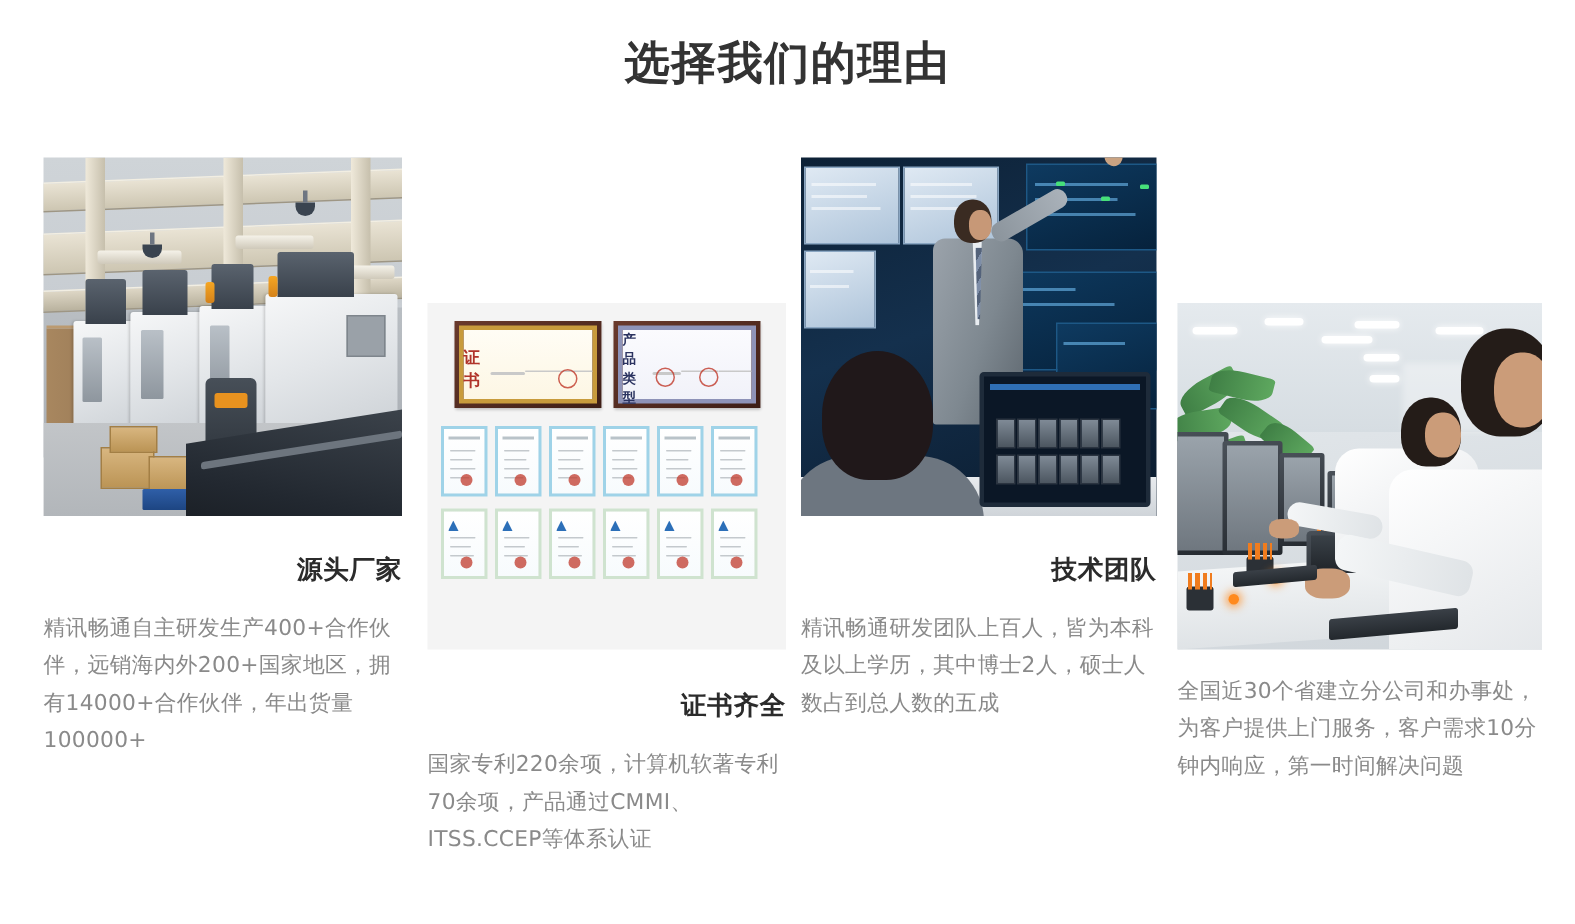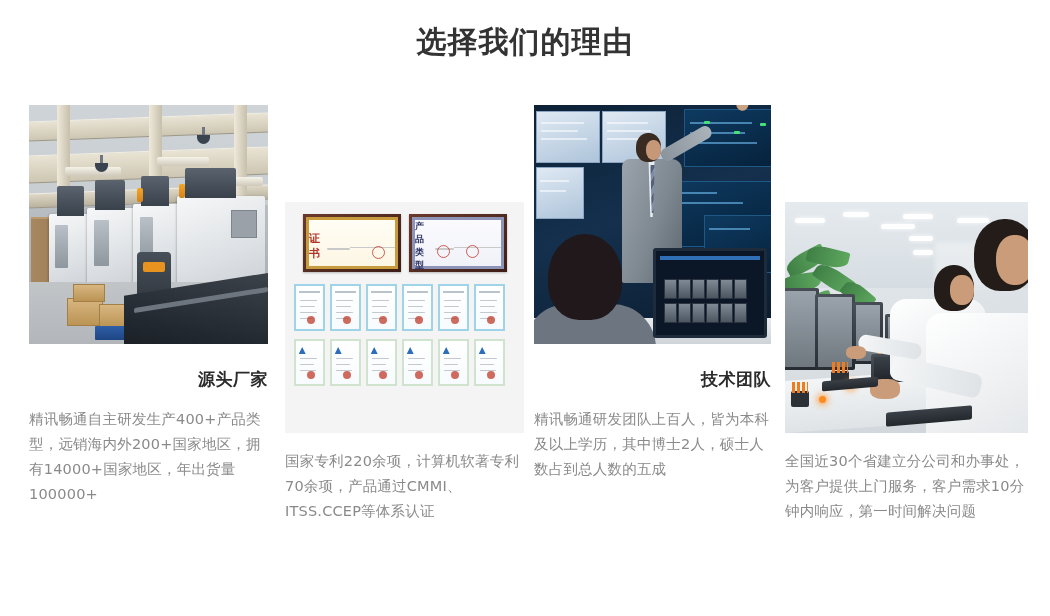--- a/index.html
+++ b/index.html
@@ -423,21 +423,21 @@
     <div class="f-box" style="left:70px; bottom:16px; width:26px; height:22px;"></div>
     <div class="f-pallet" style="left:66px;  bottom:4px; width:34px; height:14px;"></div>
     <div class="f-pallet" style="left:100px; bottom:2px; width:24px; height:12px;"></div>
     <div class="f-robot"></div>
     <div class="f-conveyor">
         <span class="rail"></span>
       </div>
   </div>
 
   <div class="col-title">源头厂家</div>
-  <div class="col-desc">精讯畅通自主研发生产400+产品类型，远销海内外200+国家地区，拥有14000+国家地区，年出货量100000+</div>
+  <div class="col-desc">精讯畅通自主研发生产400+合作伙伴，远销海内外200+国家地区，拥有14000+合作伙伴，年出货量100000+</div>
 </div>
 
 <div class="col" id="col2">
   <div class="media certwall">
 
     <div class="cw-frame gold" style="left:18px; top:12px; width:98px; height:58px;">
       <div class="inner">
         <div class="cw-ct">证 书</div>
         <div class="cw-line" style="width:58%; margin-top:6px;"></div>
         <div class="cw-line" style="width:62%;"></div>
@@ -543,20 +543,21 @@
       </div>
     <div class="cw-small g" style="left:189px; top:137px; width:31px; height:47px;">
         <span class="logo"></span>
         <span class="sl" style="top:17px; width:62%;"></span>
         <span class="sl" style="top:23px; width:54%;"></span>
         <span class="sl" style="top:29px; width:60%;"></span>
         <span class="stamp"></span>
       </div>
   </div>
 
+  <div class="col-title">证书齐全</div>
   <div class="col-desc">国家专利220余项，计算机软著专利70余项，产品通过CMMI、ITSS.CCEP等体系认证</div>
 </div>
 
 <div class="col" id="col3">
   <div class="media controlroom">
     <div class="cr-wall" style="left:2px;  top:6px;  width:64px; height:52px;">
         <span class="row" style="top:10px; width:70%;"></span>
         <span class="row" style="top:18px; width:60%;"></span>
         <span class="row" style="top:26px; width:74%;"></span>
       </div>

